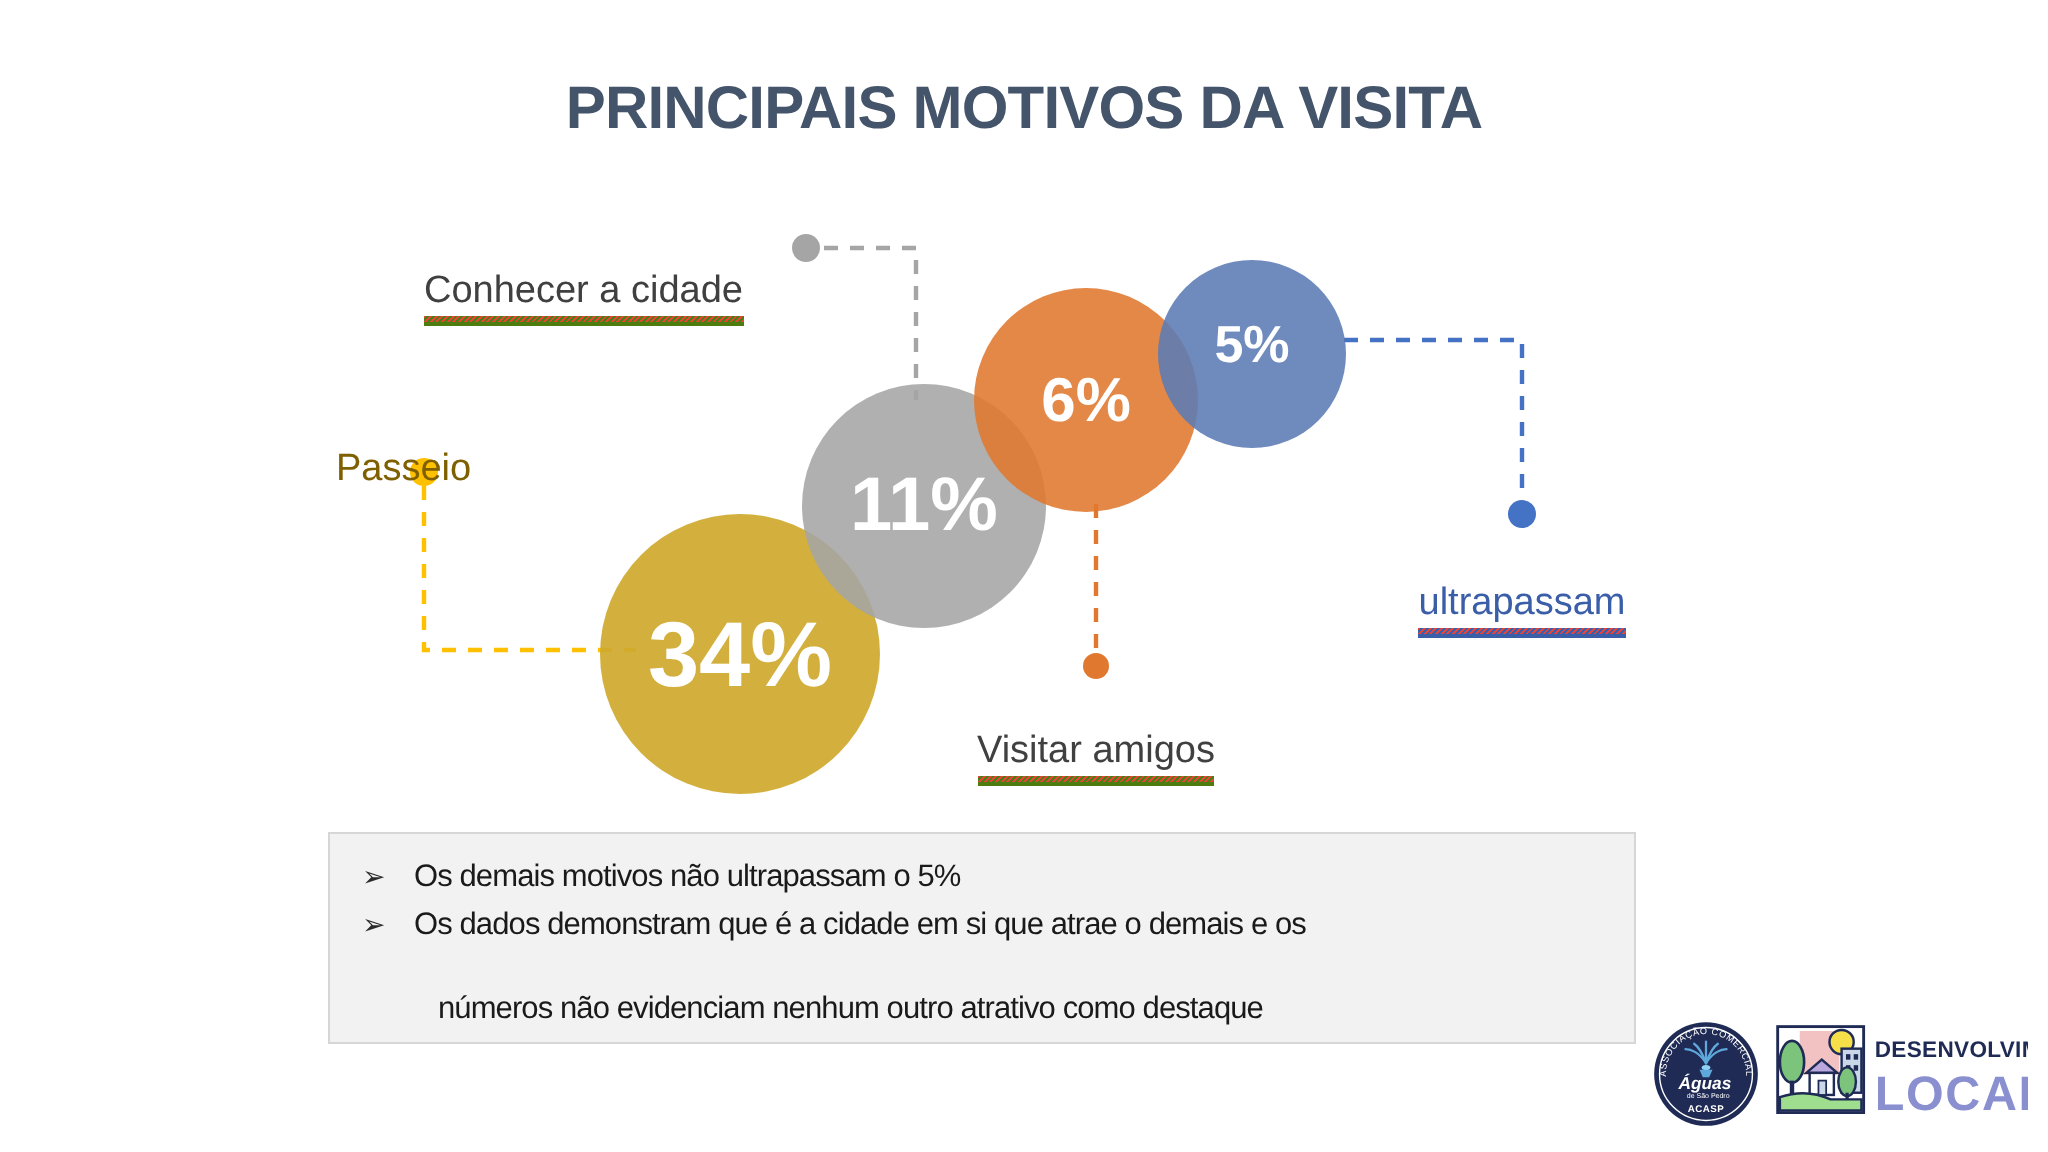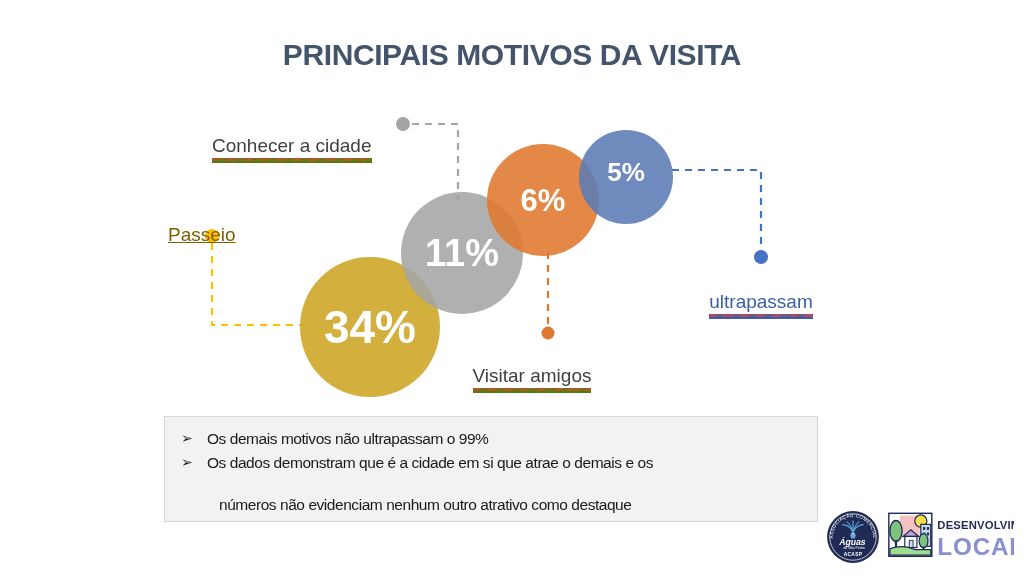--- a/index.html
+++ b/index.html
@@ -60,24 +60,23 @@
 
   .cal-conhecer {
     left: 212px;
     top: 110px;
     text-align: left;
   }
   .cal-passeio {
     left: 168px;
     top: 199px;
     text-align: right;
-    text-decoration: underline;
   }
   .cal-visitar {
-    left: 442px;
+    left: 458px;
     top: 340px;
     width: 180px;
     text-align: center;
   }
   .cal-aguas {
     left: 666px;
     top: 266px;
     width: 190px;
     text-align: center;
   }
@@ -202,21 +201,21 @@
 
   <div class="callout bluec cal-aguas">
     <div><span class="sq blue">ultrapassam</span></div>
   </div>
 
   <div class="bullet-box">
 
     <div class="bullet-row">
       <span class="bullet-mark">➢</span>
       <span class="bullet-text">
-        <span>Os demais motivos não ultrapassam o 99%</span>
+        <span>Os demais motivos não ultrapassam o 5%</span>
       </span>
     </div>
 
     <div class="bullet-row">
       <span class="bullet-mark">➢</span>
       <span class="bullet-text">
         <span>Os dados demonstram que é a cidade em si que atrae o demais e os</span>
         <span class="l2">números  não evidenciam nenhum outro atrativo como destaque</span>
       </span>
     </div>

